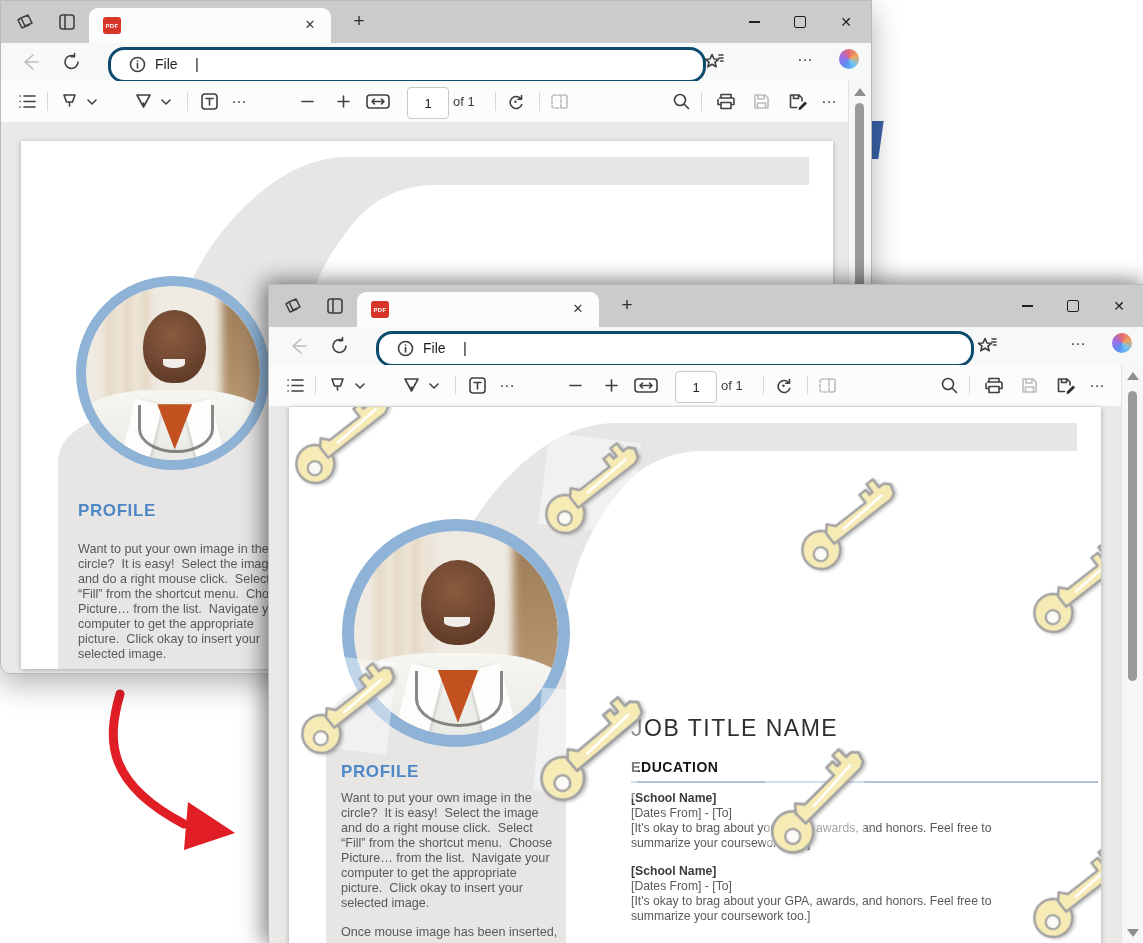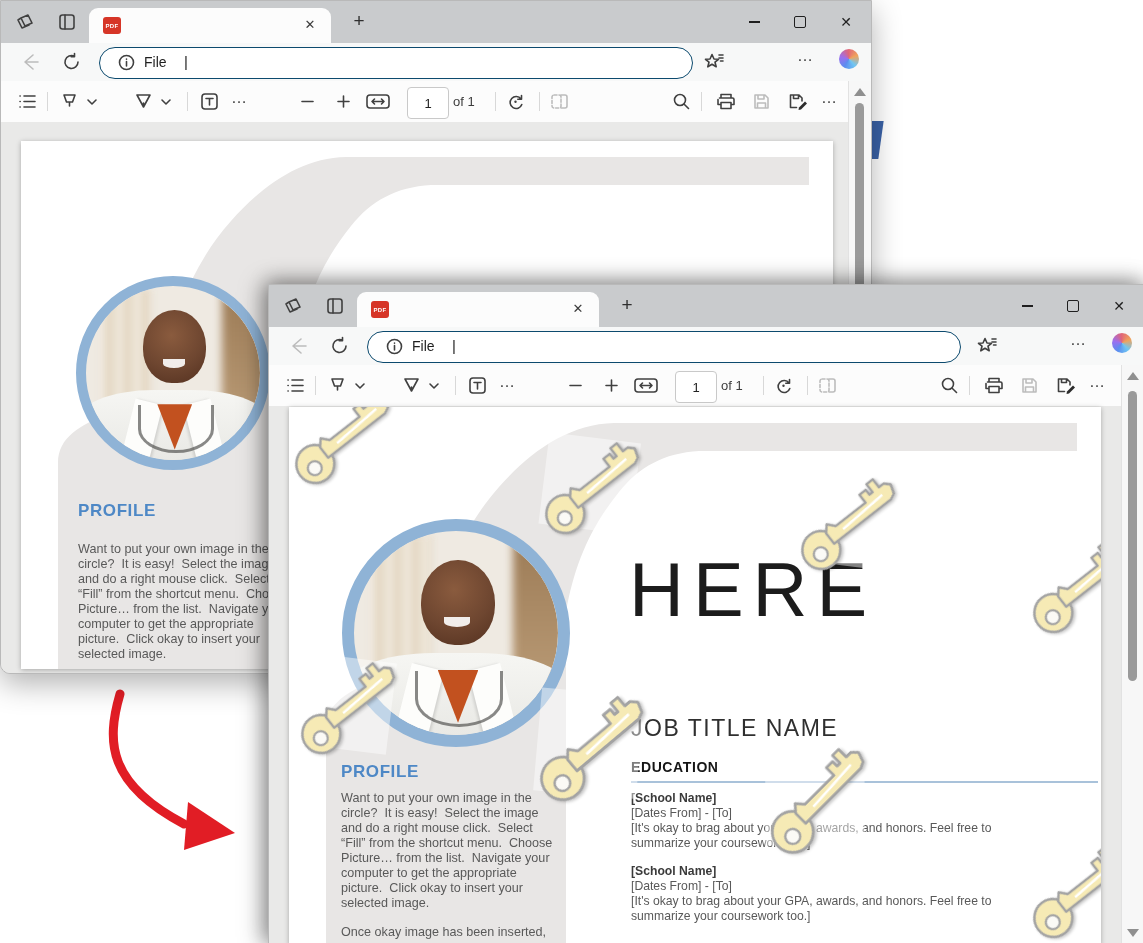--- a/index.html
+++ b/index.html
@@ -15,21 +15,21 @@
   .tabclose{position:absolute;right:12px;top:8px;width:18px;height:18px;font-size:13px;color:#3c3c3c;text-align:center;line-height:18px;}
   .newtab{position:absolute;left:348px;top:10px;width:20px;height:20px;font-size:19px;color:#2f2f2f;line-height:20px;text-align:center;font-weight:300;}
   .wc{position:absolute;top:9px;width:30px;height:24px;display:flex;align-items:center;justify-content:center;color:#1f1f1f;}
   .wc-min{right:102px}.wc-max{right:56px}.wc-close{right:10px}
   .wc .bar{width:11px;height:1.6px;background:#1f1f1f;}
   .wc .sq{width:10px;height:10px;border:1.6px solid #1f1f1f;border-radius:2px;}
   .wc-close span{font-size:14px;}
 
   .addr{position:absolute;left:0;top:42px;right:0;height:38px;background:#f7f8f8;border-bottom:1px solid #e3e3e3;}
   .nav-ic{position:absolute;top:8px;width:22px;height:22px;}
-  .urlpill{position:absolute;left:98px;top:4px;width:592px;height:30px;background:#ffffff;border:1px solid #0c4a6e;border-radius:16px;}
+  .urlpill{position:absolute;left:107px;top:4px;width:592px;height:30px;background:#ffffff;border:3px solid #0c4a6e;border-radius:16px;}
   .urlpill .info{position:absolute;left:18px;top:6px;width:17px;height:17px;color:#4a4a4a;}
   .urltext{position:absolute;left:44px;top:6px;font-size:14px;color:#1f1f1f;}
   .caret{position:absolute;left:84px;top:5px;font-size:15px;color:#1f1f1f;font-weight:300;}
   .addr-right{position:absolute;top:8px;width:22px;height:22px;color:#3a3a3a;}
 
   .pdfbar{position:absolute;left:0;top:80px;right:22px;height:41px;background:#fcfcfc;border-bottom:1px solid #d7d7d7;}
   .pi{position:absolute;top:10px;width:21px;height:21px;color:#404040;}
   .pi svg{display:block}
   .sep{position:absolute;top:11px;width:1px;height:19px;background:#d8d8d8;}
   .pagebox{position:absolute;left:406px;top:6px;width:36px;height:28px;border:1px solid #c9c9c9;border-radius:4px;background:#fff;
@@ -477,24 +477,23 @@
 
         <div class="profile-h" style="left:52px;top:355px">PROFILE</div>
         <div class="pline" style="left:52px;top:384px">Want to put your own image in the</div>
         <div class="pline" style="left:52px;top:399px">circle?  It is easy!  Select the image</div>
         <div class="pline" style="left:52px;top:414px">and do a right mouse click.  Select</div>
         <div class="pline" style="left:52px;top:429px">“Fill” from the shortcut menu.  Choose</div>
         <div class="pline" style="left:52px;top:444px">Picture… from the list.  Navigate your</div>
         <div class="pline" style="left:52px;top:459px">computer to get the appropriate</div>
         <div class="pline" style="left:52px;top:474px">picture.  Click okay to insert your</div>
         <div class="pline" style="left:52px;top:489px">selected image.</div>
-        <div class="pline" style="left:52px;top:518px">Once okay image has been inserted,</div>
+        <div class="pline" style="left:52px;top:518px">Once mouse image has been inserted,</div>
 
         <div class="name" style="left:340px;top:142px">
-          <div>HERE</div>
         </div>
         <div class="jobtitle" style="left:342px;top:308px">JOB TITLE NAME</div>
 
         <div class="edu-h" style="left:342px;top:352px">EDUCATION</div>
         <div class="edu-rule" style="left:342px;top:374px;width:467px"></div>
 
         <div class="eline school" style="left:342px;top:384px">[School Name]</div>
         <div class="eline" style="left:342px;top:399px">[Dates From] - [To]</div>
         <div class="eline" style="left:342px;top:414px">[It's okay to brag about your GPA, awards, and honors. Feel free to</div>
         <div class="eline" style="left:342px;top:429px">summarize your coursework too.]</div>

